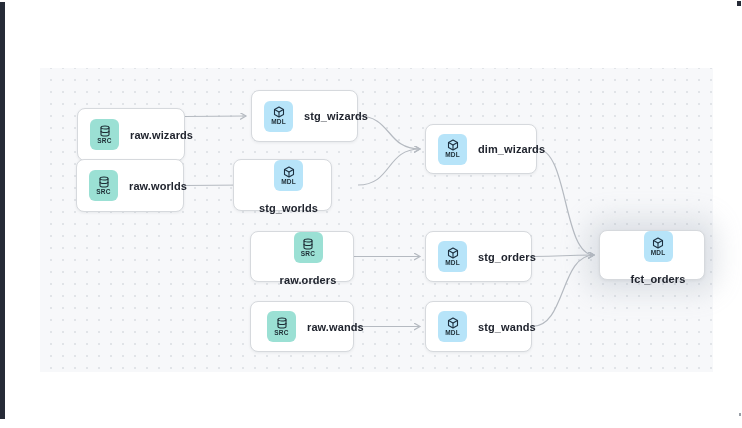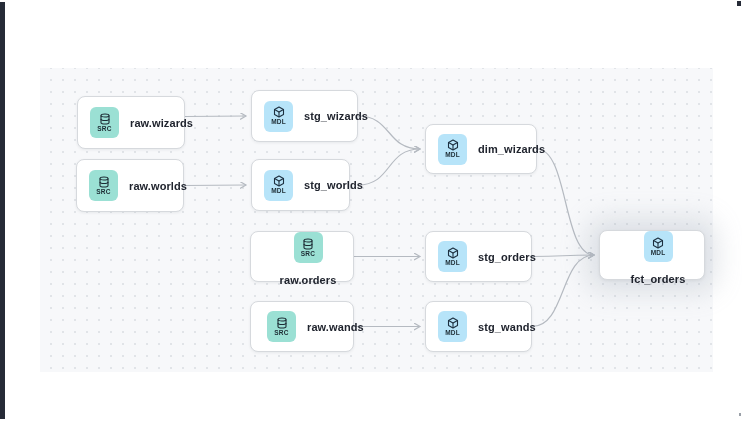--- a/index.html
+++ b/index.html
@@ -58,21 +58,21 @@
         <path d="M318,48 C352.1,48 345.9,81 380,81" marker-end="url(#arrow)"></path>
         <path d="M318,117 C352.1,117 345.9,81 380,81" marker-end="url(#arrow)"></path>
         <path d="M314,188.5 L380,188.5" marker-end="url(#arrow)"></path>
         <path d="M314,258.5 L380,258.5" marker-end="url(#arrow)"></path>
         <path d="M492,188.5 C526.1,188.5 519.9,187 554,187" marker-end="url(#arrow)"></path>
         <path d="M492,258.5 C526.1,258.5 519.9,187 554,187" marker-end="url(#arrow)"></path>
         <path d="M497,81 C528.35,81 522.65,187 554,187" marker-end="url(#arrow)"></path>
       </g>
   </svg>
   <div id="node-layer">
-      <div class="node" style="left: 37px; top: 28px; width: 108px; height: 53px; align-items: center;">
+      <div class="node" style="left: 37px; top: 40px; width: 108px; height: 53px; align-items: center;">
     <span class="badge SRC">
       <span class="ic">
             <svg width="12" height="12" viewBox="0 0 24 24" fill="none" stroke="#1c2b33" stroke-width="2.2">
               <ellipse cx="12" cy="5" rx="8" ry="3"></ellipse>
               <path d="M4 5v14c0 1.7 3.6 3 8 3s8-1.3 8-3V5"></path>
               <path d="M4 12c0 1.7 3.6 3 8 3s8-1.3 8-3"></path>
             </svg>
           </span>
       <span class="badge-txt">SRC</span>
     </span>
@@ -97,21 +97,21 @@
             <svg width="12" height="12" viewBox="0 0 24 24" fill="none" stroke="#1c2b33" stroke-width="2.2">
               <ellipse cx="12" cy="5" rx="8" ry="3"></ellipse>
               <path d="M4 5v14c0 1.7 3.6 3 8 3s8-1.3 8-3V5"></path>
               <path d="M4 12c0 1.7 3.6 3 8 3s8-1.3 8-3"></path>
             </svg>
           </span>
       <span class="badge-txt">SRC</span>
     </span>
     <span class="label">raw.worlds</span>
   </div>
-      <div class="node" style="left: 211px; top: 91px; width: 99px; height: 52px;">
+      <div class="node" style="left: 193px; top: 91px; width: 99px; height: 52px; flex-direction: column;">
     <span class="badge MDL">
       <span class="ic">
             <svg width="12" height="12" viewBox="0 0 24 24" fill="none" stroke="#1d3040" stroke-width="2.2" stroke-linejoin="round">
               <path d="M12 2l9 5v10l-9 5-9-5V7z"></path>
               <path d="M3 7l9 5 9-5"></path>
               <path d="M12 12v10"></path>
             </svg>
           </span>
       <span class="badge-txt">MDL</span>
     </span>

